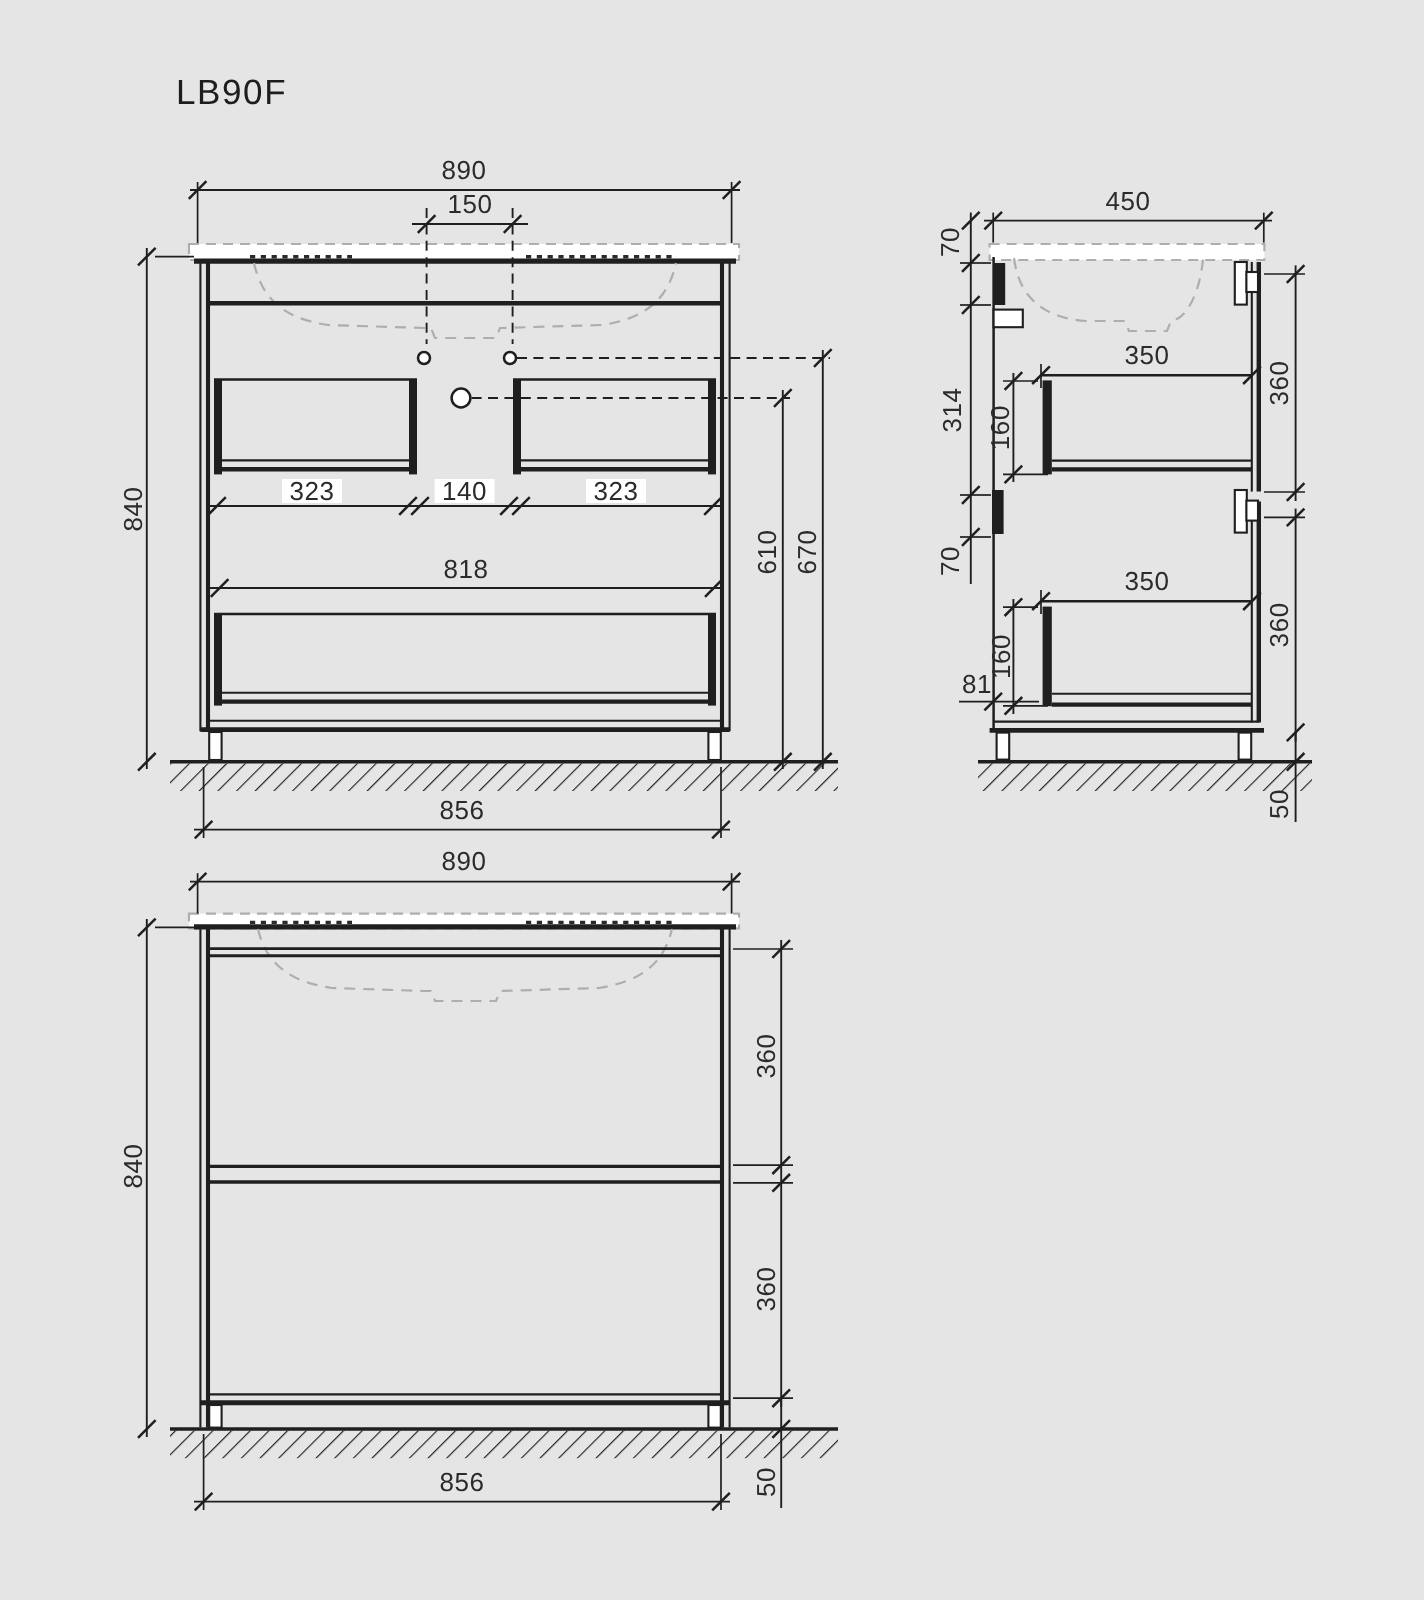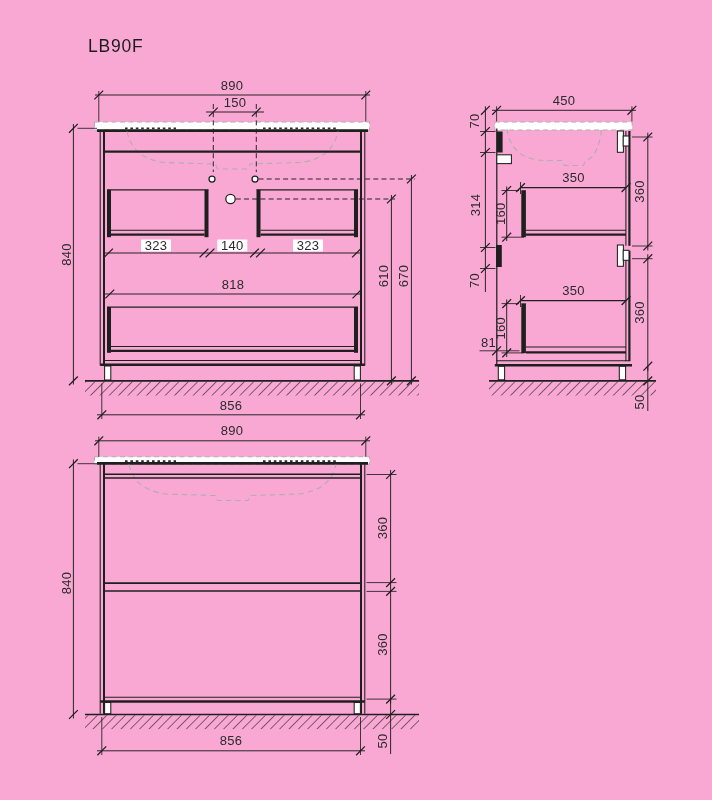--- a/index.html
+++ b/index.html
@@ -1,16 +1,16 @@
 <!DOCTYPE html>
 <html><head>
 <meta charset="utf-8">
 <style>
   html,body{margin:0;padding:0;background:#ffffff;}
-  .page{width:712px;height:800px;background:#f9a8d4;position:relative;font-family:"Liberation Sans",sans-serif;}
+  .page{width:712px;height:800px;background:#e5e5e5;position:relative;font-family:"Liberation Sans",sans-serif;}
   svg text{font-family:"Liberation Sans",sans-serif;font-size:13px;fill:#2b2b2b;letter-spacing:.3px;}
   svg text.title{font-size:17.5px;fill:#1d1d1d;letter-spacing:.8px;}
   .ln{stroke:#1f1f1f;fill:none;}
   .w1{stroke-width:1.05;}
   .w12{stroke-width:1.25;}
   .w14{stroke-width:1.45;}
   .w17{stroke-width:1.7;}
   .w2{stroke-width:2.05;}
   .w22{stroke-width:2.2;}
   .w24{stroke-width:2.45;}

